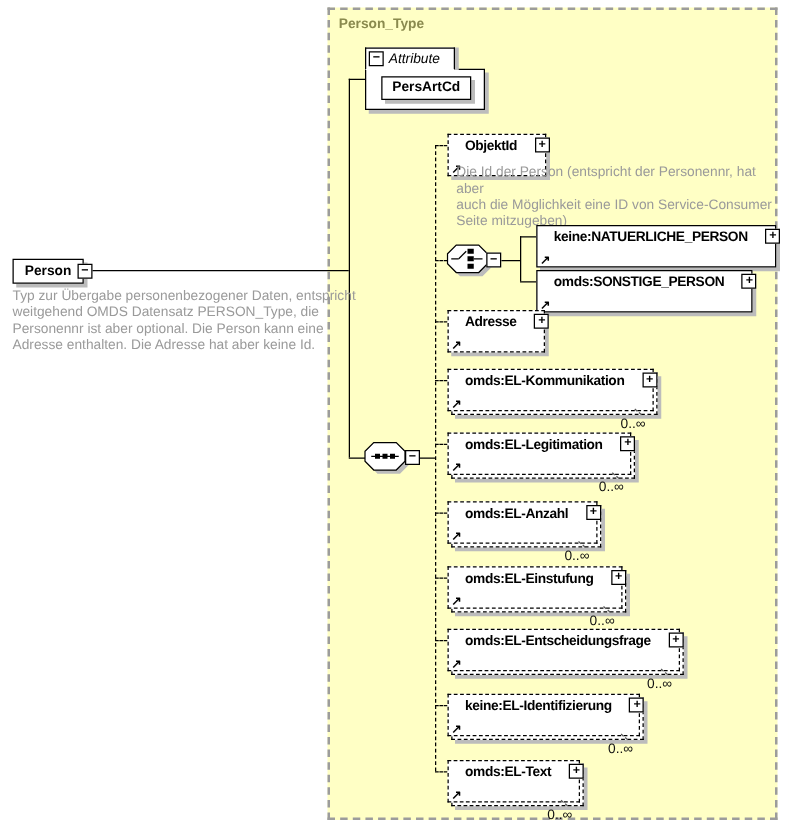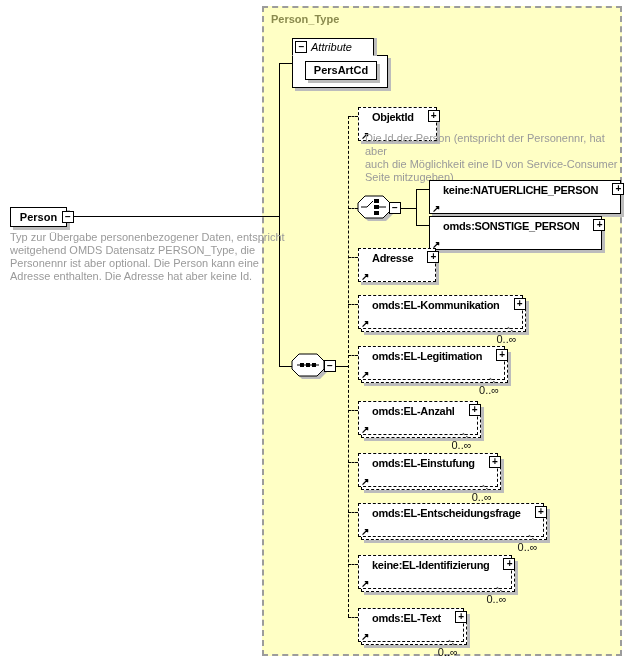--- a/index.html
+++ b/index.html
@@ -39,21 +39,21 @@
   
   .ann{position:absolute;font-size:11px;line-height:13px;color:#9a9a9a;white-space:pre-line;}
   .occ{position:absolute;top:100%;margin-top:4px;right:6px;font-size:11px;font-weight:normal;
        letter-spacing:0;color:#111;}
   .tick{position:absolute;right:9px;top:100%;width:7px;border-top:1px dashed #555;
         transform:rotate(40deg);}
 
   
   .attr-body{position:absolute;left:292px;top:55px;width:96px;height:33px;background:#fff;
              border:1px solid #000;box-sizing:border-box;box-shadow:3px 3px 0 #bcbcbc;}
-  .attr-tab{position:absolute;left:292px;top:38px;width:82px;height:18px;background:#fff;
+  .attr-tab{position:absolute;left:292px;top:38px;width:72px;height:18px;background:#fff;
             border:1px solid #000;border-bottom:1px solid #fff;box-sizing:border-box;
             box-shadow:3px 0 0 #bcbcbc;font-size:11px;font-style:italic;
             padding:2px 0 0 18px;line-height:13px;}
   .attr-tab .pm{left:2px;top:2px;}
   .attr-item{position:absolute;left:305px;top:61px;width:72px;height:19px;box-sizing:border-box;
              border:1px solid #000;background:#fff;box-shadow:3px 3px 0 #bcbcbc;
              font-size:11px;font-weight:bold;text-align:center;line-height:17px;}
 
   
   .root-el{position:absolute;left:10px;top:207px;width:57px;height:20px;box-sizing:border-box;

